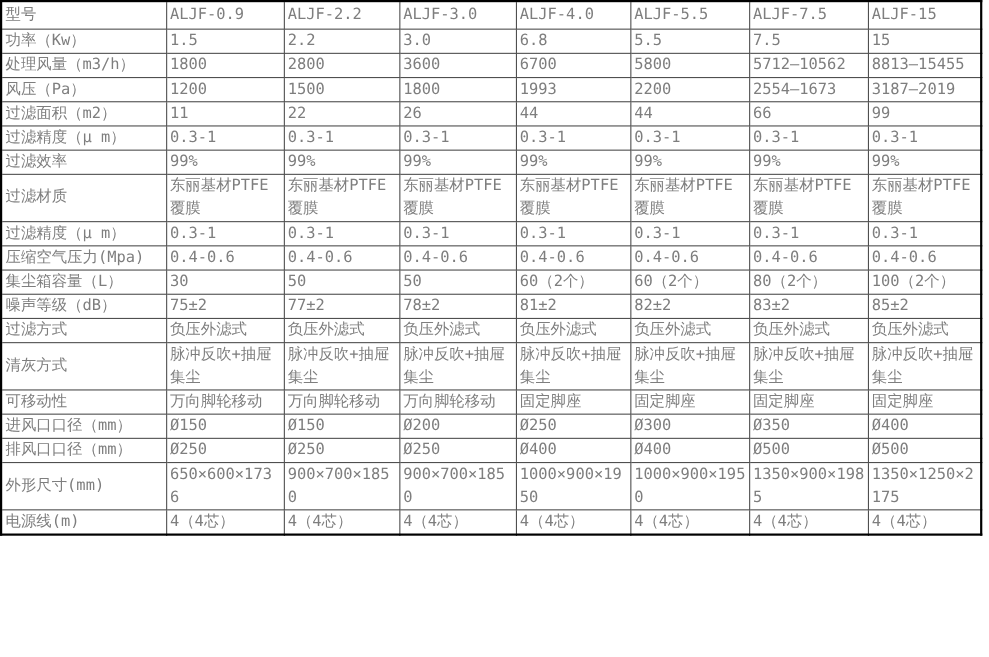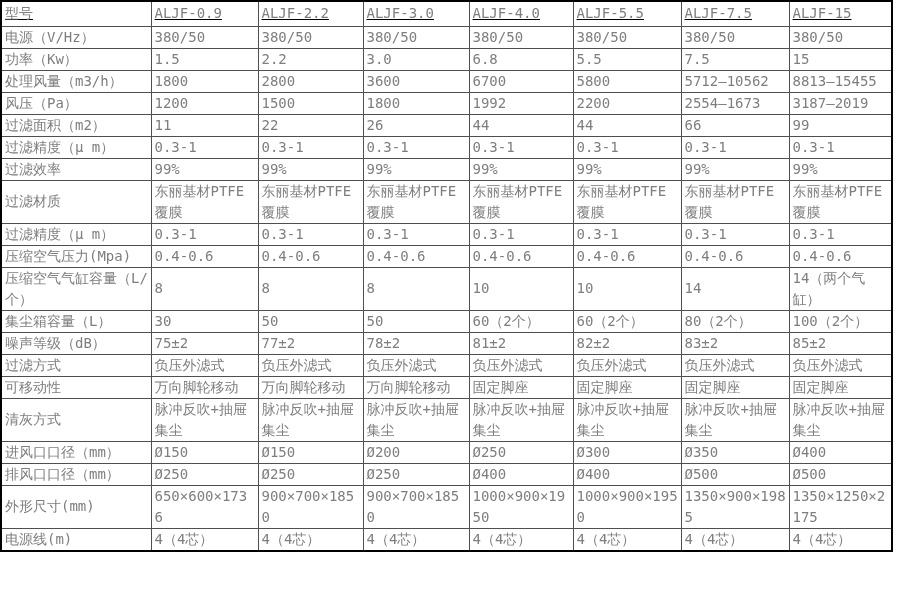--- a/index.html
+++ b/index.html
@@ -27,21 +27,21 @@
     font-size: 14px;
     line-height: 21px;
     color: #7e7e7e;
     font-weight: normal;
     text-align: left;
     vertical-align: middle;
     word-break: break-all;
     overflow: hidden;
     background: #ffffff;
   }
-  thead tr { height: 25px; text-decoration: underline; }
+  thead tr { height: 25px; }
   tbody tr { height: 21px; }
 </style>
 </head>
 <body>
 
 <table class="spec">
   <colgroup>
     <col style="width:150px">
     <col style="width:107px">
     <col style="width:105px">
@@ -58,30 +58,20 @@
       <th>ALJF-2.2</th>
       <th>ALJF-3.0</th>
       <th>ALJF-4.0</th>
       <th>ALJF-5.5</th>
       <th>ALJF-7.5</th>
       <th>ALJF-15</th>
     </tr>
   </thead>
   <tbody id="spec-body">
       <tr>
-        <th>电源（V/Hz）</th>
-        <td>380/50</td>
-        <td>380/50</td>
-        <td>380/50</td>
-        <td>380/50</td>
-        <td>380/50</td>
-        <td>380/50</td>
-        <td>380/50</td>
-      </tr>
-      <tr>
         <th>功率（Kw）</th>
         <td>1.5</td>
         <td>2.2</td>
         <td>3.0</td>
         <td>6.8</td>
         <td>5.5</td>
         <td>7.5</td>
         <td>15</td>
       </tr>
       <tr>
@@ -92,21 +82,21 @@
         <td>6700</td>
         <td>5800</td>
         <td>5712—10562</td>
         <td>8813—15455</td>
       </tr>
       <tr>
         <th>风压（Pa）</th>
         <td>1200</td>
         <td>1500</td>
         <td>1800</td>
-        <td>1992</td>
+        <td>1993</td>
         <td>2200</td>
         <td>2554—1673</td>
         <td>3187—2019</td>
       </tr>
       <tr>
         <th>过滤面积（m2）</th>
         <td>11</td>
         <td>22</td>
         <td>26</td>
         <td>44</td>
@@ -158,30 +148,20 @@
         <th>压缩空气压力(Mpa)</th>
         <td>0.4-0.6</td>
         <td>0.4-0.6</td>
         <td>0.4-0.6</td>
         <td>0.4-0.6</td>
         <td>0.4-0.6</td>
         <td>0.4-0.6</td>
         <td>0.4-0.6</td>
       </tr>
       <tr>
-        <th>压缩空气气缸容量（L/个）</th>
-        <td>8</td>
-        <td>8</td>
-        <td>8</td>
-        <td>10</td>
-        <td>10</td>
-        <td>14</td>
-        <td>14（两个气缸）</td>
-      </tr>
-      <tr>
         <th>集尘箱容量（L）</th>
         <td>30</td>
         <td>50</td>
         <td>50</td>
         <td>60（2个）</td>
         <td>60（2个）</td>
         <td>80（2个）</td>
         <td>100（2个）</td>
       </tr>
       <tr>
@@ -198,38 +178,38 @@
         <th>过滤方式</th>
         <td>负压外滤式</td>
         <td>负压外滤式</td>
         <td>负压外滤式</td>
         <td>负压外滤式</td>
         <td>负压外滤式</td>
         <td>负压外滤式</td>
         <td>负压外滤式</td>
       </tr>
       <tr>
+        <th>清灰方式</th>
+        <td>脉冲反吹+抽屉集尘</td>
+        <td>脉冲反吹+抽屉集尘</td>
+        <td>脉冲反吹+抽屉集尘</td>
+        <td>脉冲反吹+抽屉集尘</td>
+        <td>脉冲反吹+抽屉集尘</td>
+        <td>脉冲反吹+抽屉集尘</td>
+        <td>脉冲反吹+抽屉集尘</td>
+      </tr>
+      <tr>
         <th>可移动性</th>
         <td>万向脚轮移动</td>
         <td>万向脚轮移动</td>
         <td>万向脚轮移动</td>
         <td>固定脚座</td>
         <td>固定脚座</td>
         <td>固定脚座</td>
         <td>固定脚座</td>
-      </tr>
-      <tr>
-        <th>清灰方式</th>
-        <td>脉冲反吹+抽屉集尘</td>
-        <td>脉冲反吹+抽屉集尘</td>
-        <td>脉冲反吹+抽屉集尘</td>
-        <td>脉冲反吹+抽屉集尘</td>
-        <td>脉冲反吹+抽屉集尘</td>
-        <td>脉冲反吹+抽屉集尘</td>
-        <td>脉冲反吹+抽屉集尘</td>
       </tr>
       <tr>
         <th>进风口口径（mm）</th>
         <td>Ø150</td>
         <td>Ø150</td>
         <td>Ø200</td>
         <td>Ø250</td>
         <td>Ø300</td>
         <td>Ø350</td>
         <td>Ø400</td>

